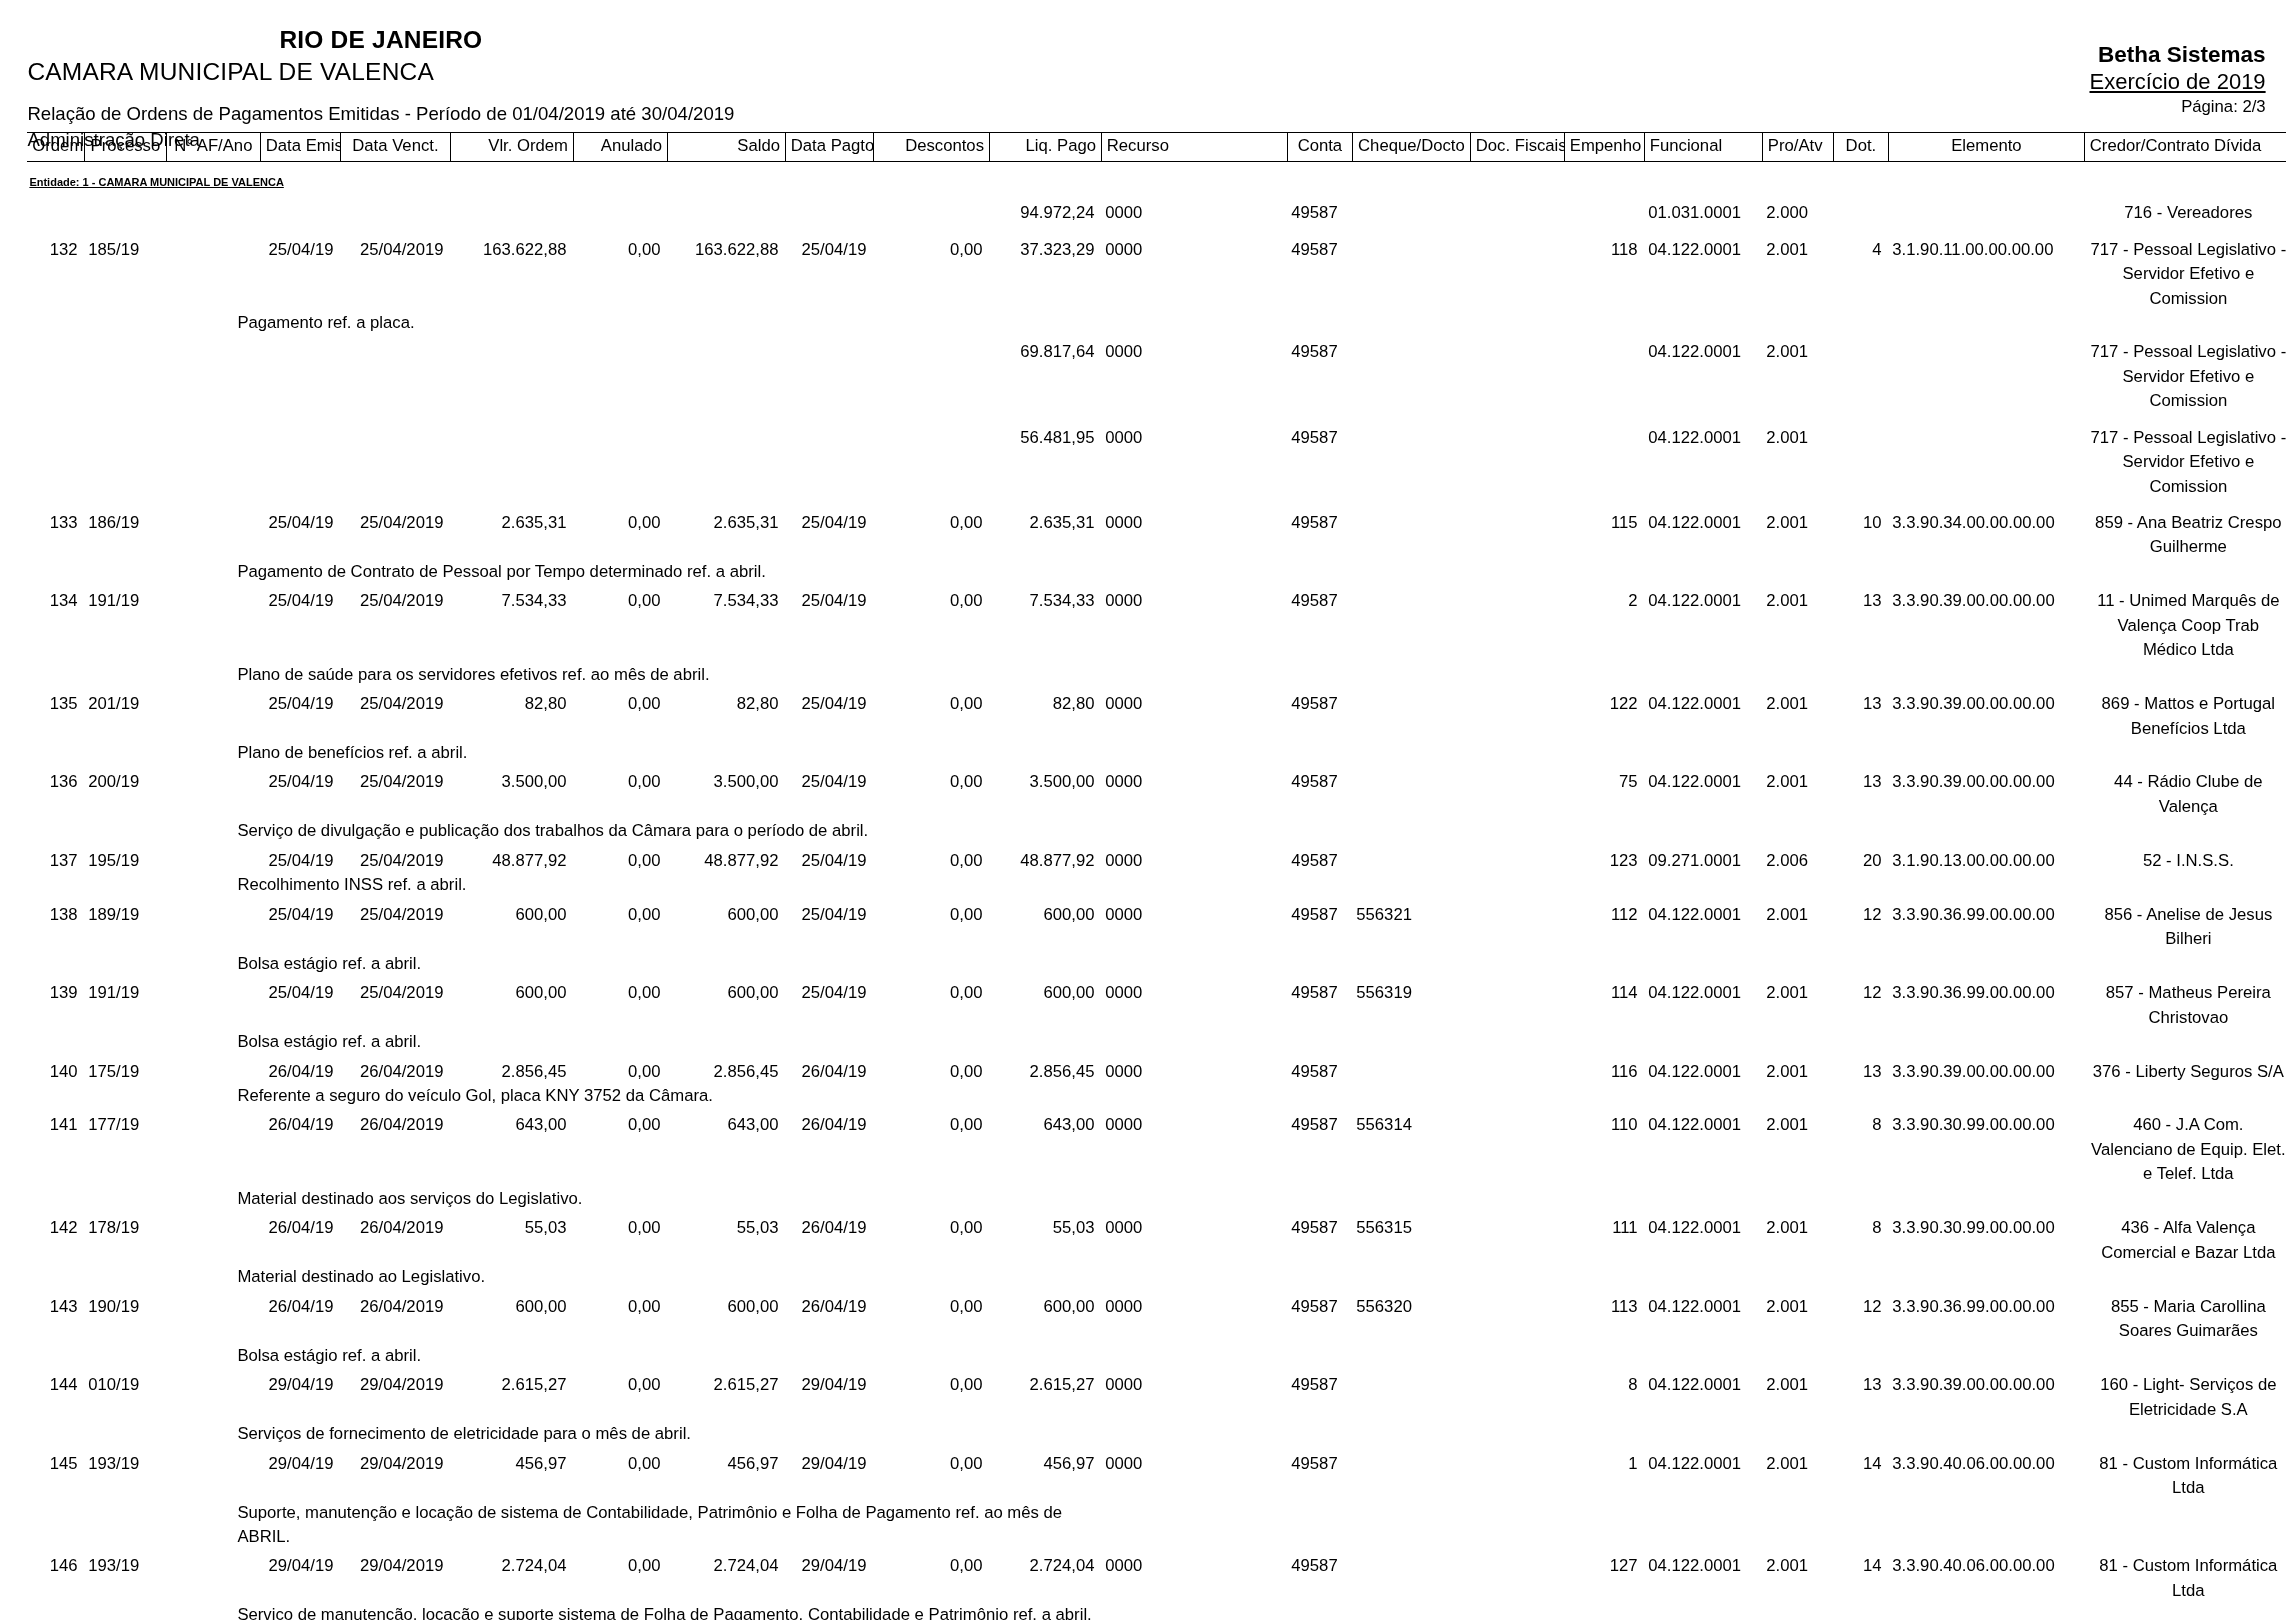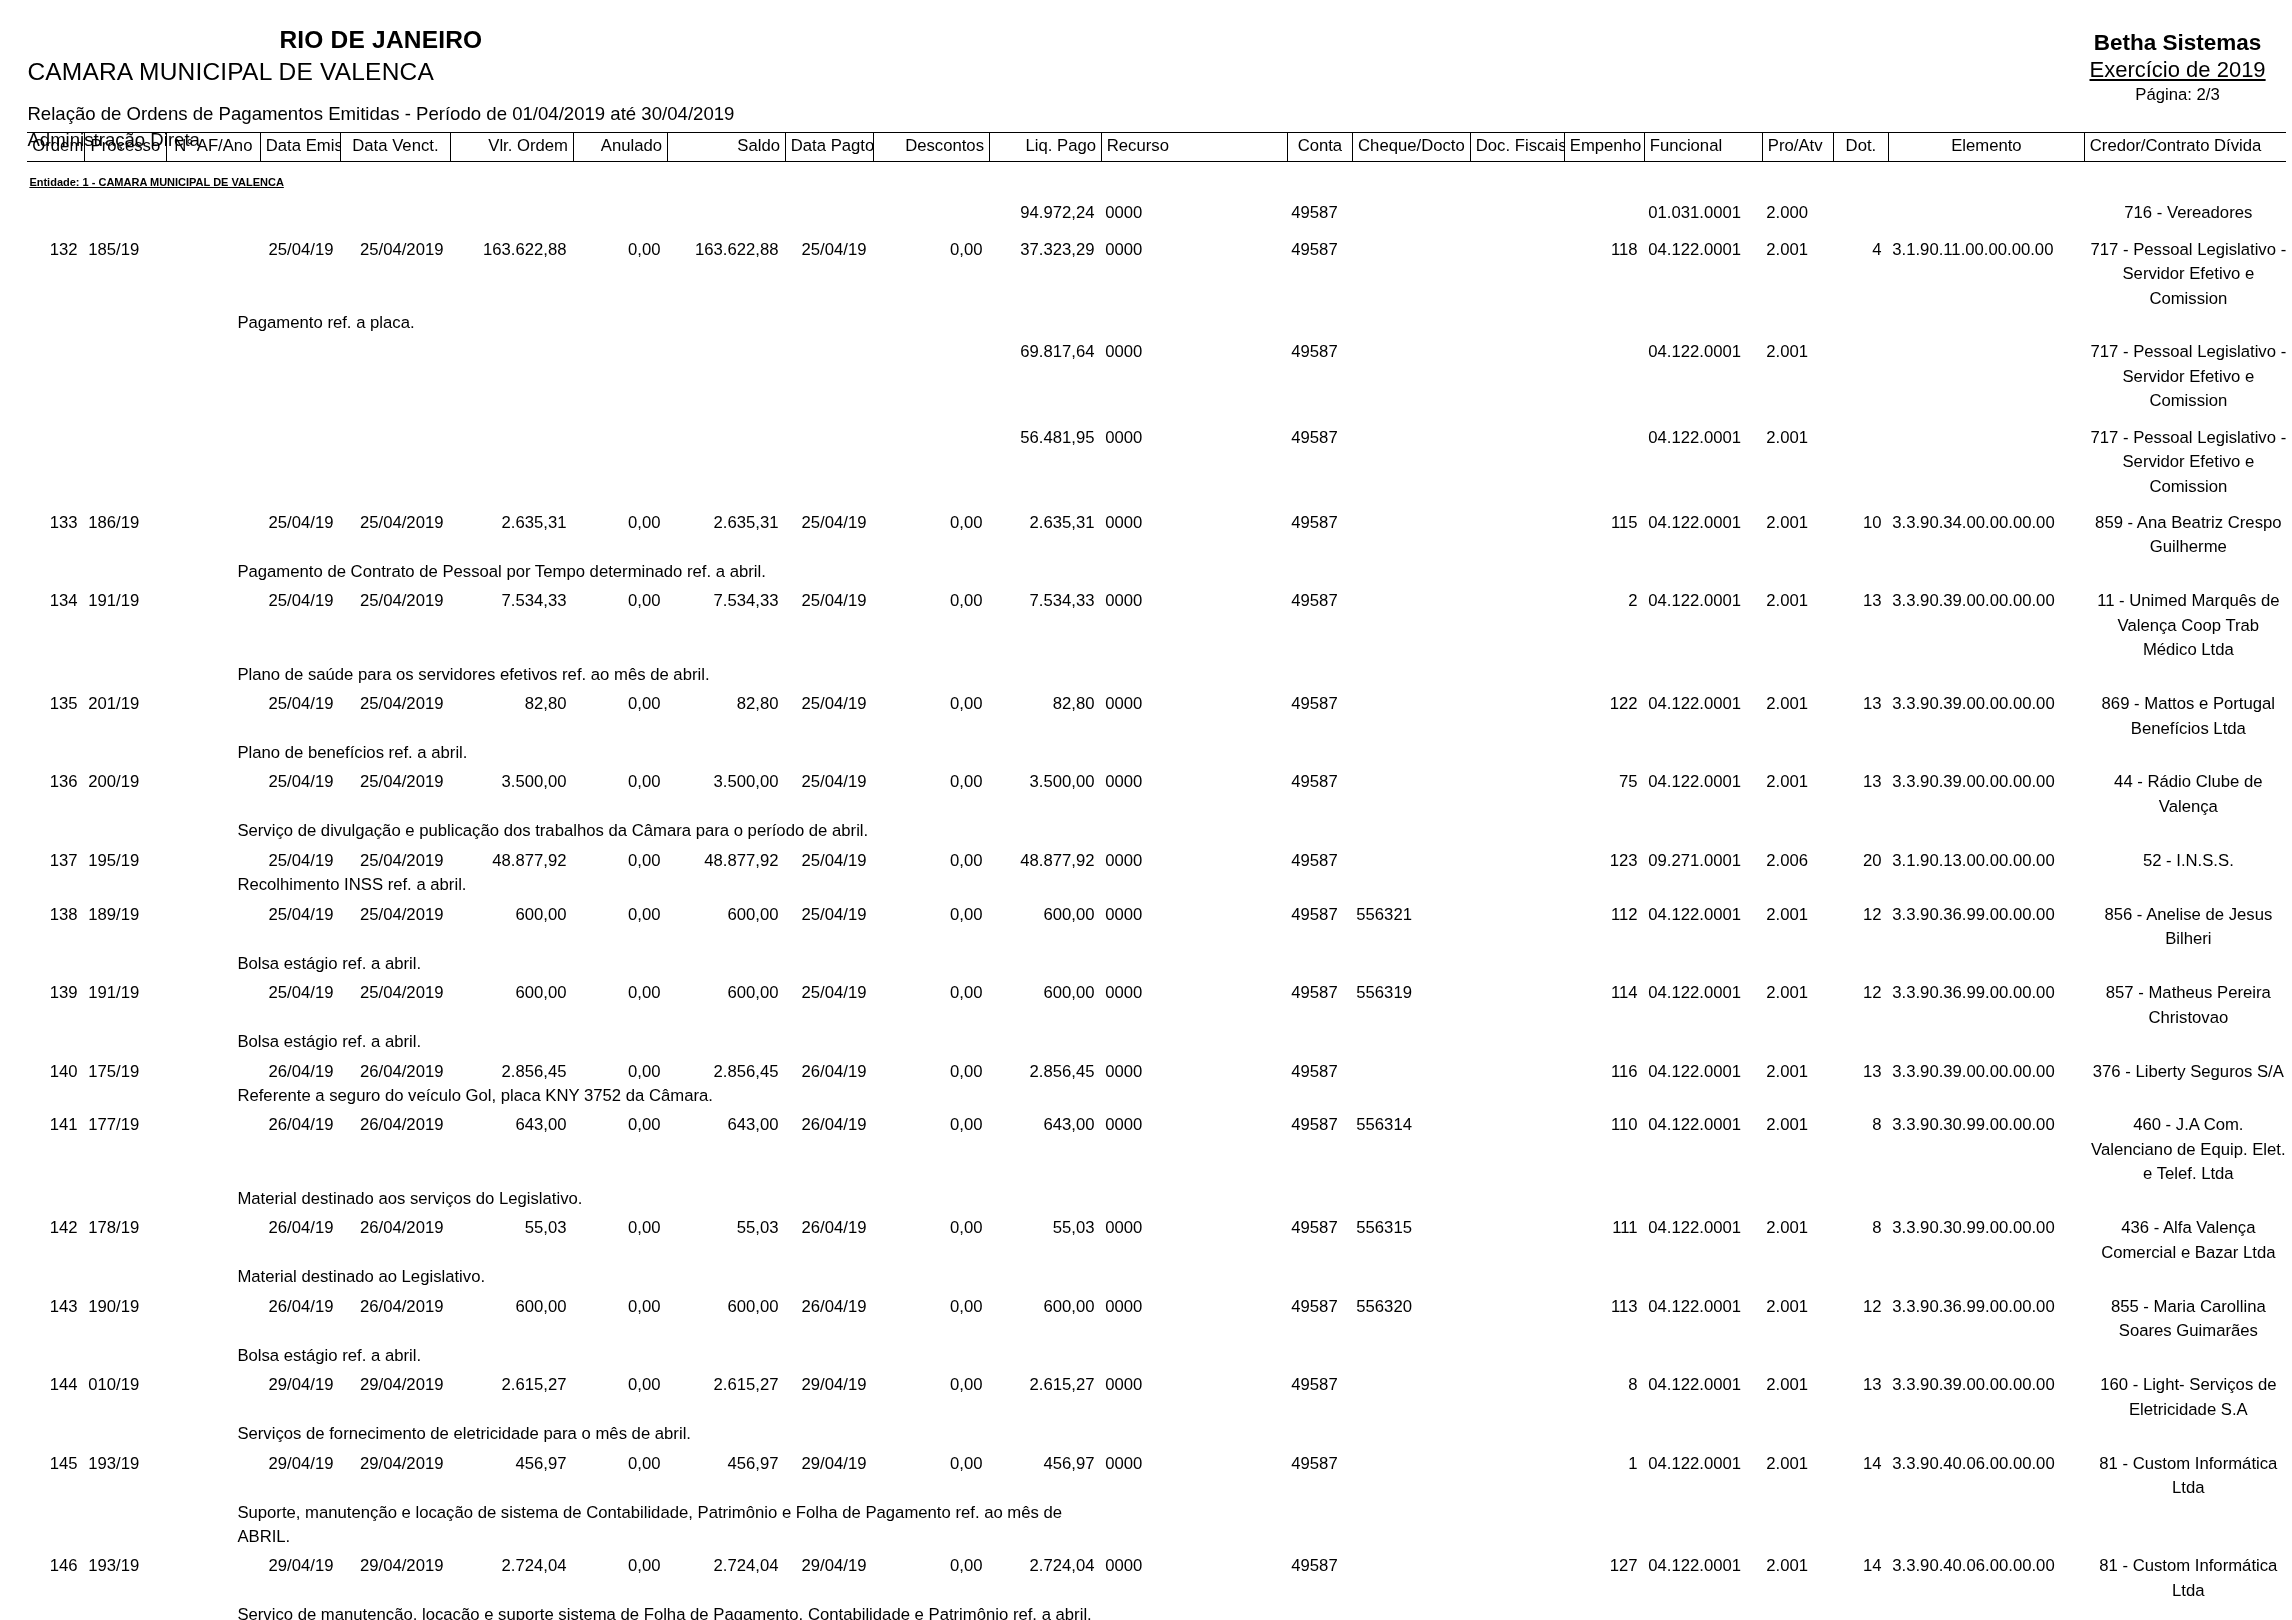--- a/index.html
+++ b/index.html
@@ -17,21 +17,21 @@
     box-sizing: border-box;
     padding: 23.5px 27.4px 9.8px 27.4px;
     position: relative;
   }
   .header {
     position: relative;
     width: 100%;
     height: 108px;
   }
   .hdr-left { position: absolute; left: 0; top: 0; }
-  .hdr-right { position: absolute; right: 0; top: 4px; text-align: center; }
+  .hdr-right { position: absolute; right: 0; top: 16px; text-align: right; }
   .org-city {
     font-size: 24.5px;
     font-weight: bold;
     letter-spacing: 0.2px;
     line-height: 32px;
     text-align: center;
   }
   .org-name {
     font-size: 24.5px;
     font-weight: normal;

